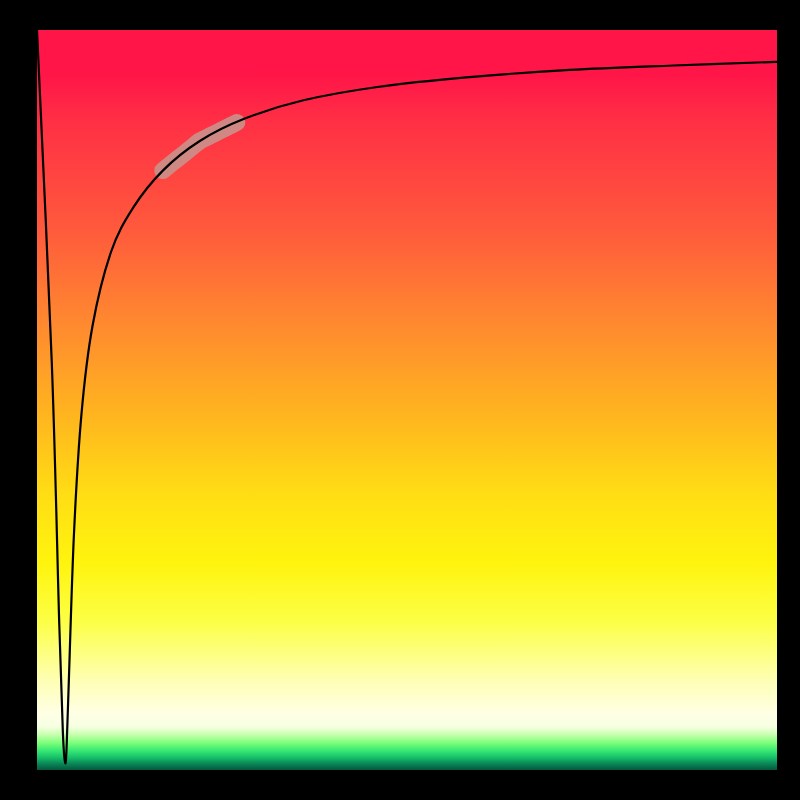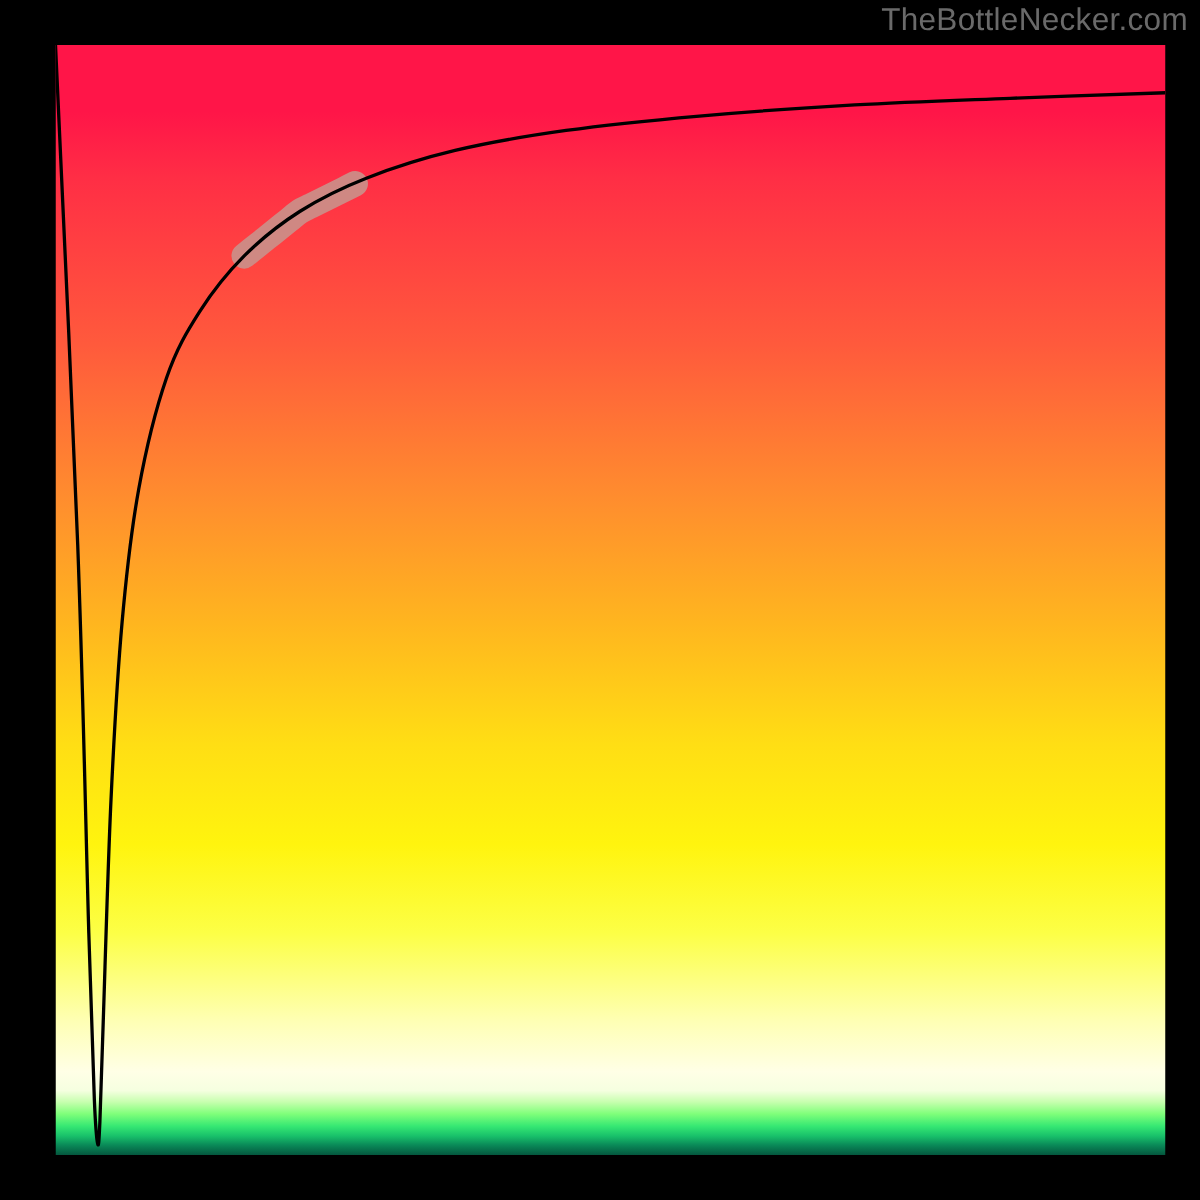--- a/index.html
+++ b/index.html
@@ -80,21 +80,20 @@
     stroke: #000;
     stroke-width: 2.2;
     fill: none;
   }
 </style>
 </head>
 <body>
 
 <div class="stage">
 
-  <div class="watermark">TheBottleNecker.com</div>
 
   <div class="plot-area">
     <div class="gradient"></div>
 
     <svg class="curve" viewBox="0 0 740 740" preserveAspectRatio="none">
 
       <path id="highlight-path" class="highlight" d="M 125.80 140.60 C 127.03 139.61, 130.73 136.65, 133.20 134.68 C 135.67 132.71, 138.13 130.73, 140.60 128.76 C 143.07 126.79, 145.53 124.81, 148.00 122.84 C 150.47 120.87, 152.93 118.89, 155.40 116.92 C 157.87 114.95, 160.33 112.60, 162.80 111.00 C 165.27 109.40, 167.73 108.53, 170.20 107.30 C 172.67 106.07, 175.13 104.83, 177.60 103.60 C 180.07 102.37, 182.53 101.13, 185.00 99.90 C 187.47 98.67, 189.93 97.43, 192.40 96.20 C 194.87 94.97, 198.57 93.12, 199.80 92.50"></path>
 
       <path id="curve-path" class="curve-line" d="M 0.00 0.00 C 2.47 55.50, 11.10 234.33, 14.80 333.00 C 18.50 431.67, 20.35 530.33, 22.20 592.00 C 24.05 653.67, 24.91 679.57, 25.90 703.00 C 26.89 726.43, 27.50 730.13, 28.12 732.60 C 28.74 735.07, 28.98 731.37, 29.60 717.80 C 30.22 704.23, 30.59 686.97, 31.82 651.20 C 33.05 615.43, 34.90 547.60, 37.00 503.20 C 39.10 458.80, 41.32 419.33, 44.40 384.80 C 47.48 350.27, 50.57 323.13, 55.50 296.00 C 60.43 268.87, 67.22 241.73, 74.00 222.00 C 80.78 202.27, 87.57 191.17, 96.20 177.60 C 104.83 164.03, 114.70 151.70, 125.80 140.60 C 136.90 129.50, 149.23 119.63, 162.80 111.00 C 176.37 102.37, 189.93 95.58, 207.20 88.80 C 224.47 82.02, 244.20 75.60, 266.40 70.30 C 288.60 65.00, 313.27 60.80, 340.40 56.98 C 367.53 53.16, 397.13 50.20, 429.20 47.36 C 461.27 44.52, 498.27 41.93, 532.80 39.96 C 567.33 37.99, 601.87 36.88, 636.40 35.52 C 670.93 34.16, 722.73 32.44, 740.00 31.82"></path>
     </svg>

